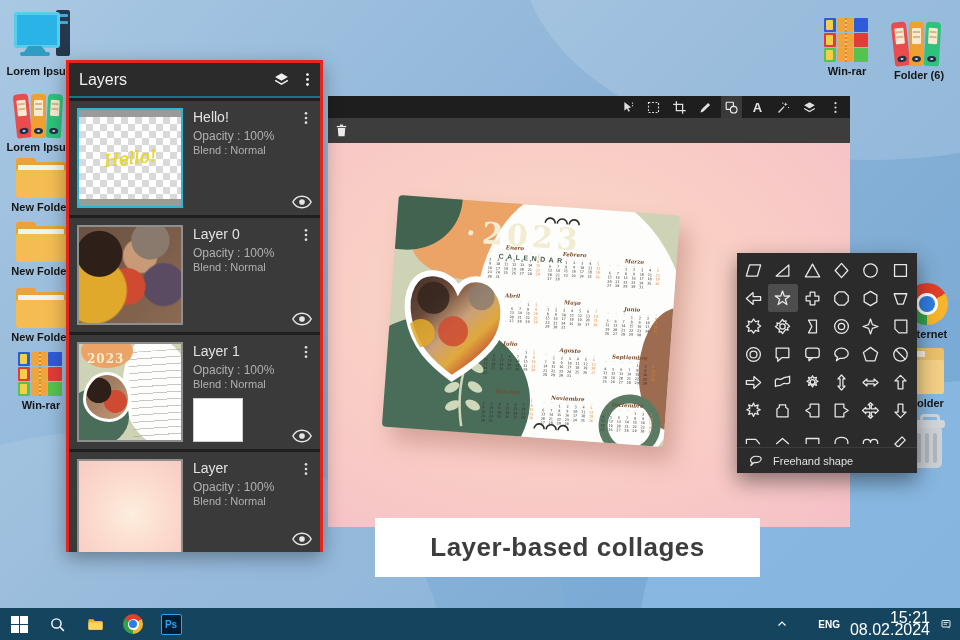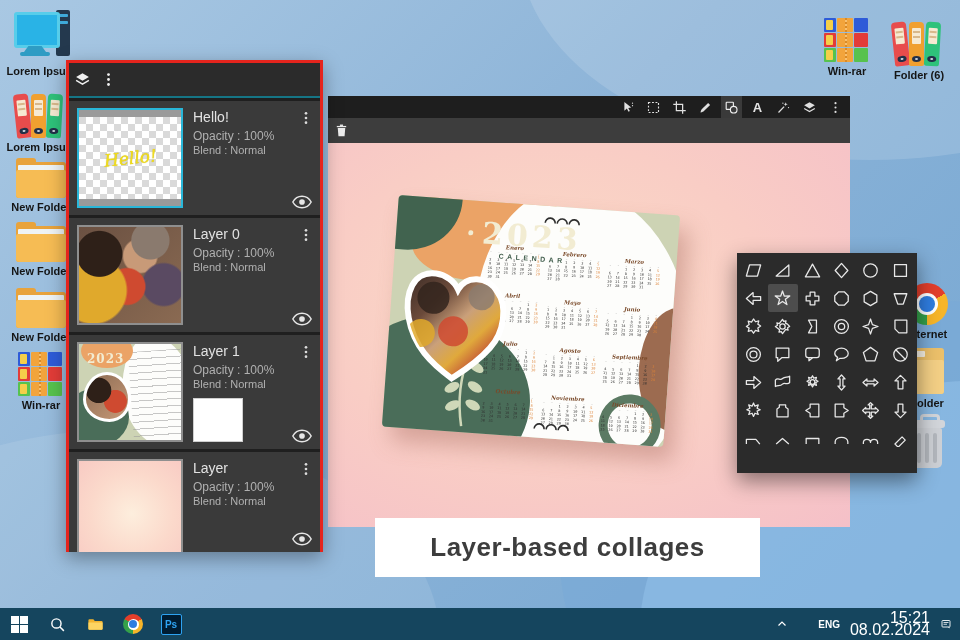--- a/index.html
+++ b/index.html
@@ -1034,20 +1034,21 @@
       </svg>
     </div>
   </div>
 
   <div id="caption" class="abs">
     <span>Layer-based collages</span>
   </div>
 
   <div id="layers-panel" class="abs">
     <div id="lp-header">
+      <span id="lp-title">Layers</span>
       <span class="hicon">
         <svg viewBox="0 0 24 24">
             <path d="M12 3l9 5.3L12 13.6 3 8.3z" fill="#f0f0f0"></path>
             <path d="M3 13.2l9 5.3 9-5.3" fill="none" stroke="#f0f0f0" stroke-width="2"></path>
           </svg>
       </span>
       <span class="hicon">
         <svg viewBox="0 0 24 24">
             <circle cx="12" cy="5" r="2" fill="#f0f0f0"></circle>
             <circle cx="12" cy="12" r="2" fill="#f0f0f0"></circle>
@@ -1351,20 +1352,26 @@
           <svg viewBox="0 0 24 24" fill="none" stroke="#e8e8e8" stroke-width="1.6" stroke-linejoin="round">
             <path d="M3 19v-2a4.5 4 0 019 0 4.5 4 0 019 0v2"></path>
           </svg>
         </div>
         <div class="shape-cell">
           <svg viewBox="0 0 24 24" fill="none" stroke="#e8e8e8" stroke-width="1.6" stroke-linejoin="round">
             <path d="M5 19l9-9 4 4-9 9z"></path>
           </svg>
         </div>
       </div>
+    <div id="freehand-row">
+      <svg viewBox="0 0 24 24">
+        <path d="M20 9.5c0 3-3.5 5.4-7.8 5.4-.6 0-1.2-.1-1.8-.2L5 19.5l2.5-4.2C6 14.2 5 12.9 5 11.5 5 8.5 8.5 6 12.8 6S20 7.6 20 9.5z" fill="none" stroke="#e8e8e8" stroke-width="1.7"></path>
+      </svg>
+      <span>Freehand shape</span>
+    </div>
   </div>
 
   <div id="taskbar" class="abs">
     <div class="tb-btn">
       <svg viewBox="0 0 17 17">
           <rect x="0" y="0" width="8" height="8" fill="#fff"></rect>
           <rect x="9" y="0" width="8" height="8" fill="#fff"></rect>
           <rect x="0" y="9" width="8" height="8" fill="#fff"></rect>
           <rect x="9" y="9" width="8" height="8" fill="#fff"></rect>
         </svg>

